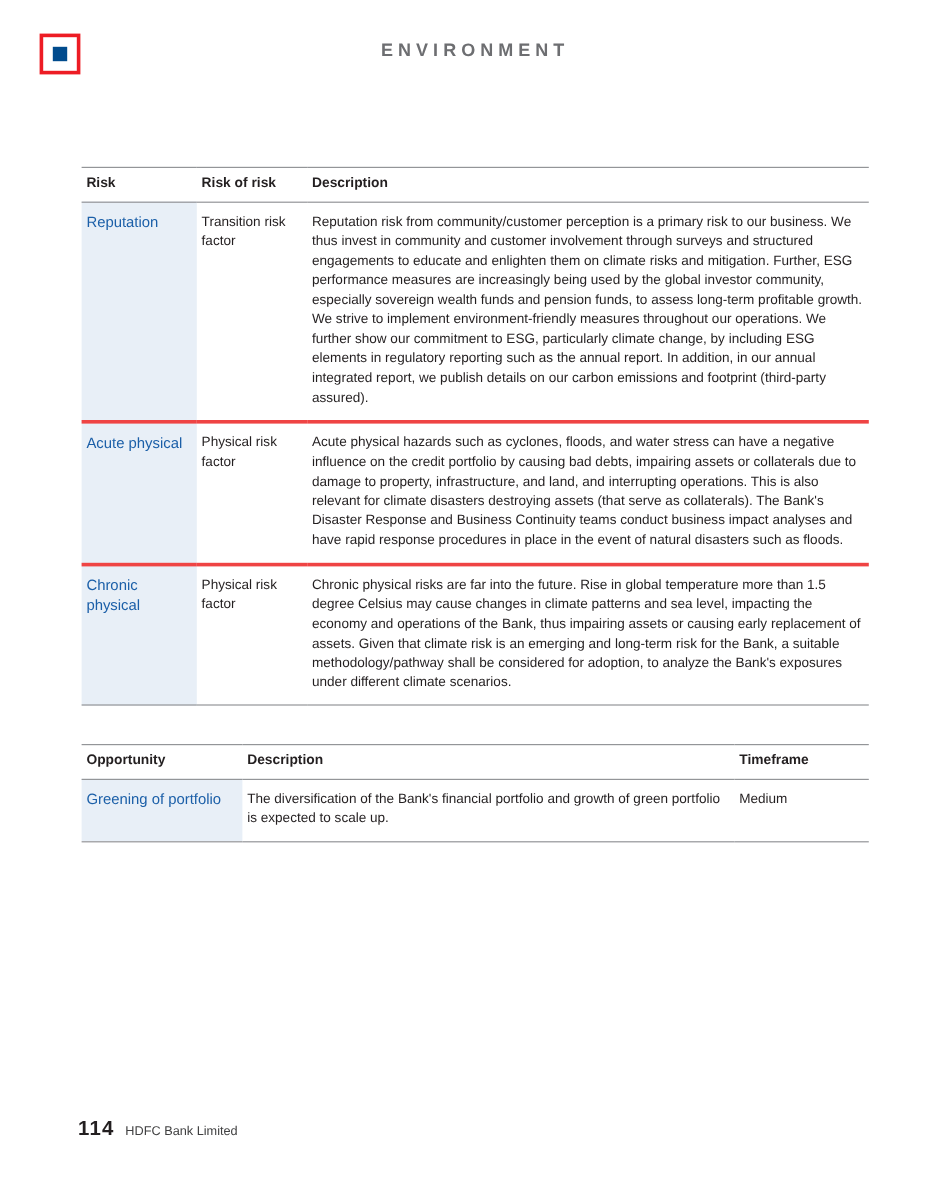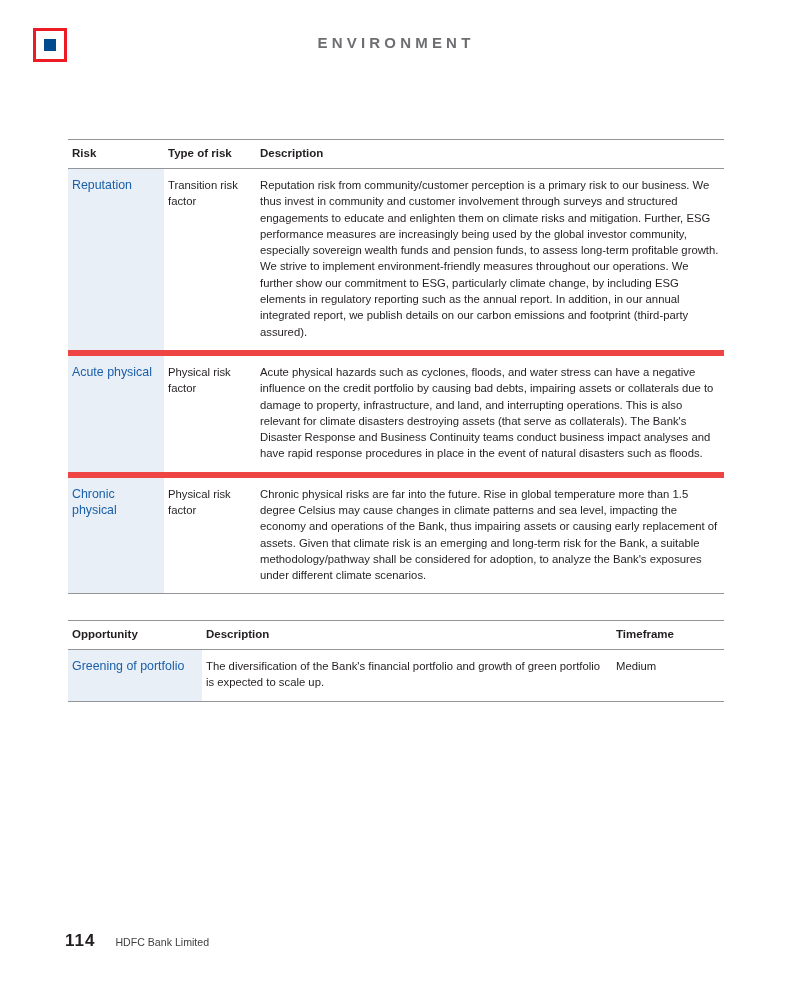--- a/index.html
+++ b/index.html
@@ -91,21 +91,21 @@
     padding: 6px 6px 7px 4px;
     border-top: 1.2px solid #939598;
     border-bottom: 1.2px solid #939598;
     line-height: 1.3;
   }
   tbody td {
     font-size: 11.3px;
     line-height: 16.3px;
     color: #231f20;
     padding: 8px 8px 10px 4px;
-    border-bottom: 6px solid #ef4444;
+    border-bottom: 3px solid #ef4444;
   }
   tbody tr:last-child td {
     border-bottom: 1.2px solid #939598;
   }
   td.name-cell {
     background: #e8eff7;
     color: #1b5fa8;
     font-size: 12.4px;
     line-height: 16px;
     padding-left: 4px;
@@ -140,21 +140,21 @@
     color: #231f20;
   }
 
   
   .footer {
     position: absolute;
     left: 65px;
     bottom: 33px;
     display: flex;
     align-items: baseline;
-    gap: 20px;
+    gap: 9px;
   }
   .footer .pageno {
     font-size: 17px;
     font-weight: bold;
     letter-spacing: 1px;
     color: #231f20;
   }
   .footer .company {
     font-size: 10.6px;
     color: #404041;
@@ -176,21 +176,21 @@
   <div class="table-wrap" id="risk-table-wrap">
     <table id="risk-table">
       <colgroup>
         <col class="c1">
           <col class="c2">
           <col class="c3">
       </colgroup>
       <thead>
         <tr>
           <th>Risk</th>
-          <th>Type of risk</th>
+          <th>Risk of risk</th>
           <th>Description</th>
         </tr>
       </thead>
       <tbody>
         <tr>
           <td class="name-cell">Reputation</td>
           <td class="type-cell">Transition risk factor</td>
           <td class="desc-cell">Reputation risk from community/customer perception is a primary risk to our business. We thus invest in community and customer involvement through surveys and structured engagements to educate and enlighten them on climate risks and mitigation. Further, ESG performance measures are increasingly being used by the global investor community, especially sovereign wealth funds and pension funds, to assess long-term profitable growth. We strive to implement environment-friendly measures throughout our operations. We further show our commitment to ESG, particularly climate change, by including ESG elements in regulatory reporting such as the annual report. In addition, in our annual integrated report, we publish details on our carbon emissions and footprint (third-party assured).</td>
         </tr>
         <tr>

